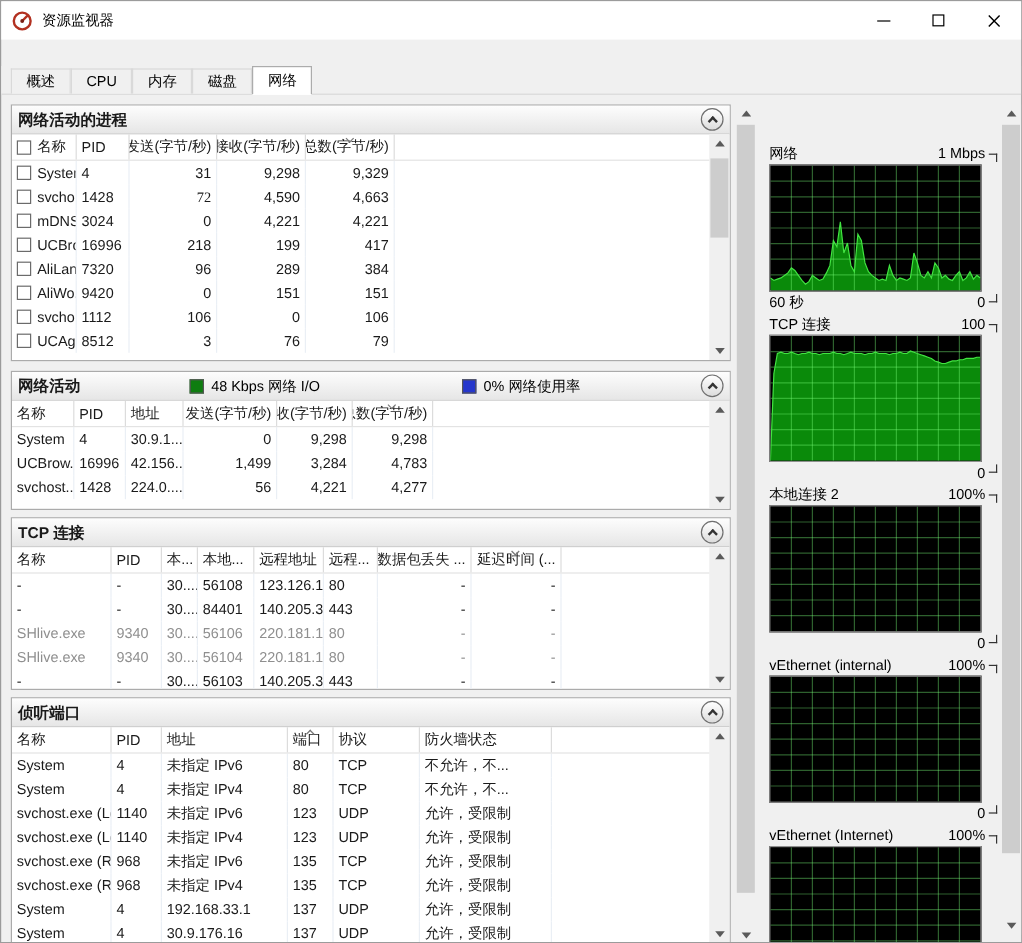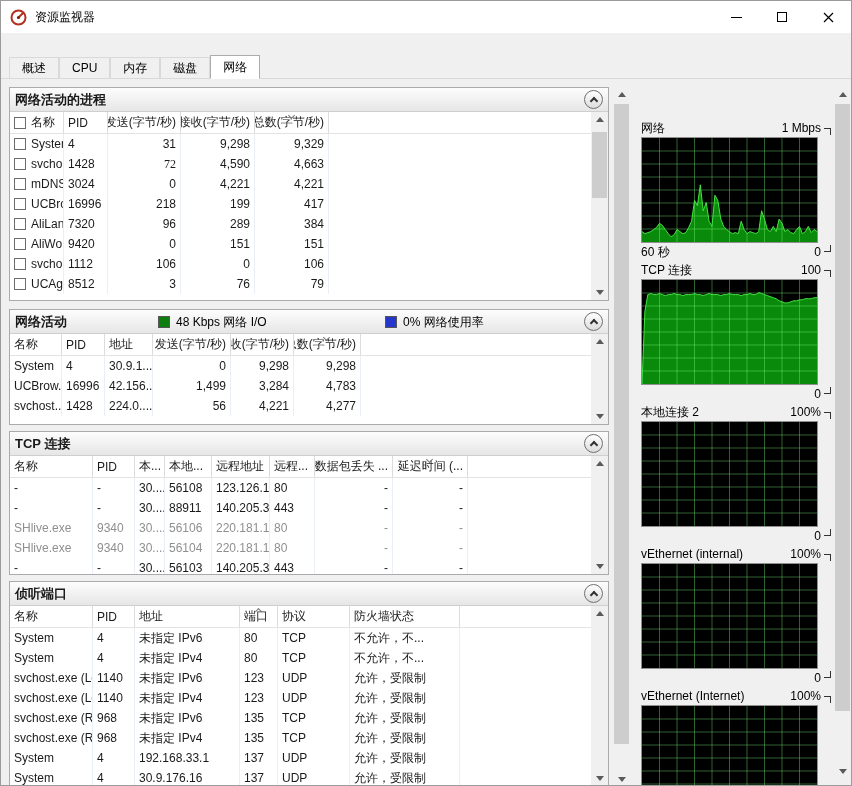--- a/index.html
+++ b/index.html
@@ -470,21 +470,21 @@
           <div class="td" style="width: 83px;">
             <span>-</span>
           </div>
           <div class="td" style="width: 42px;">
             <span>-</span>
           </div>
           <div class="td" style="width: 30px;">
             <span>30....</span>
           </div>
           <div class="td" style="width: 47px;">
-            <span>88911</span>
+            <span>84401</span>
           </div>
           <div class="td" style="width: 58px;">
             <span>140.205.3...</span>
           </div>
           <div class="td" style="width: 45px;">
             <span>443</span>
           </div>
           <div class="td r" style="width: 78px;">
             <span>-</span>
           </div>

